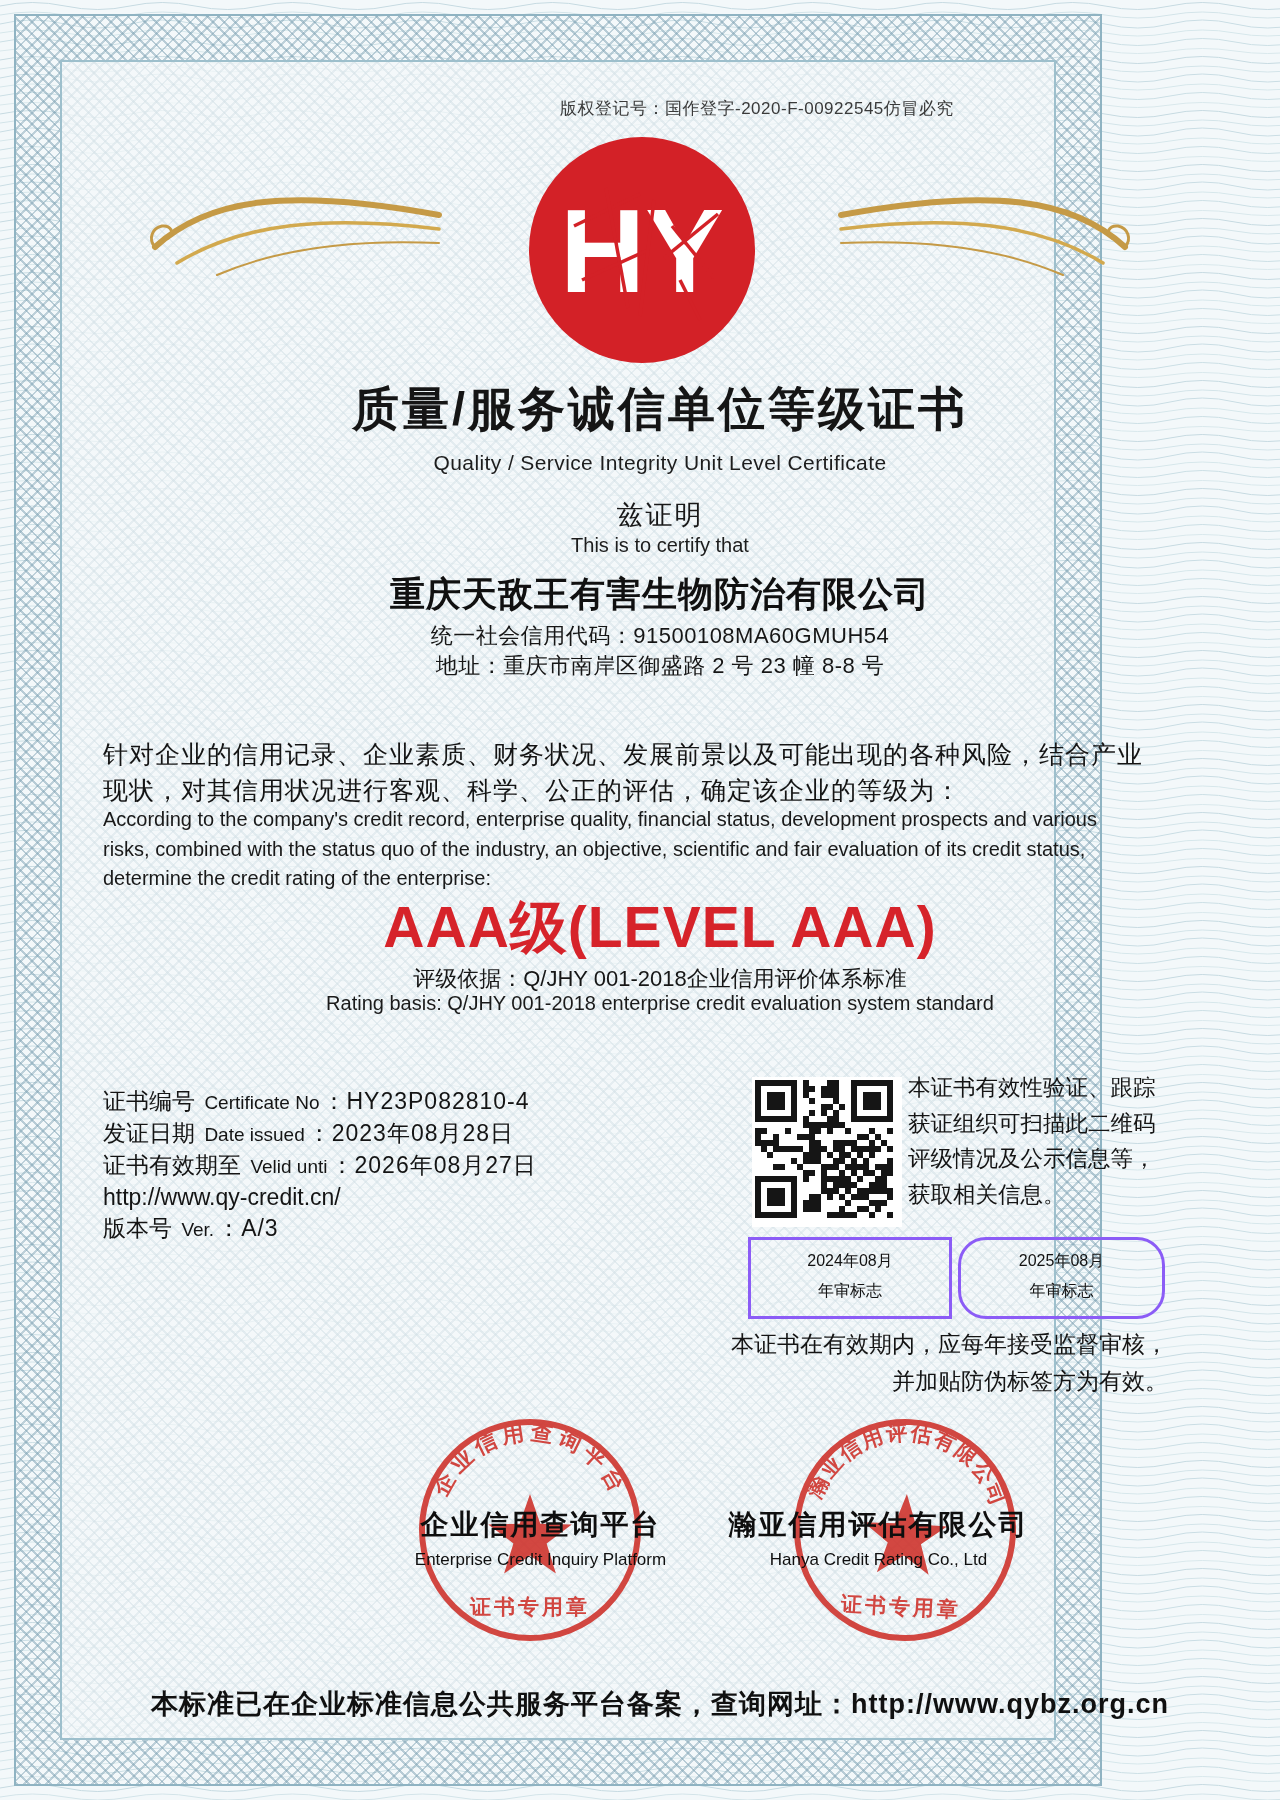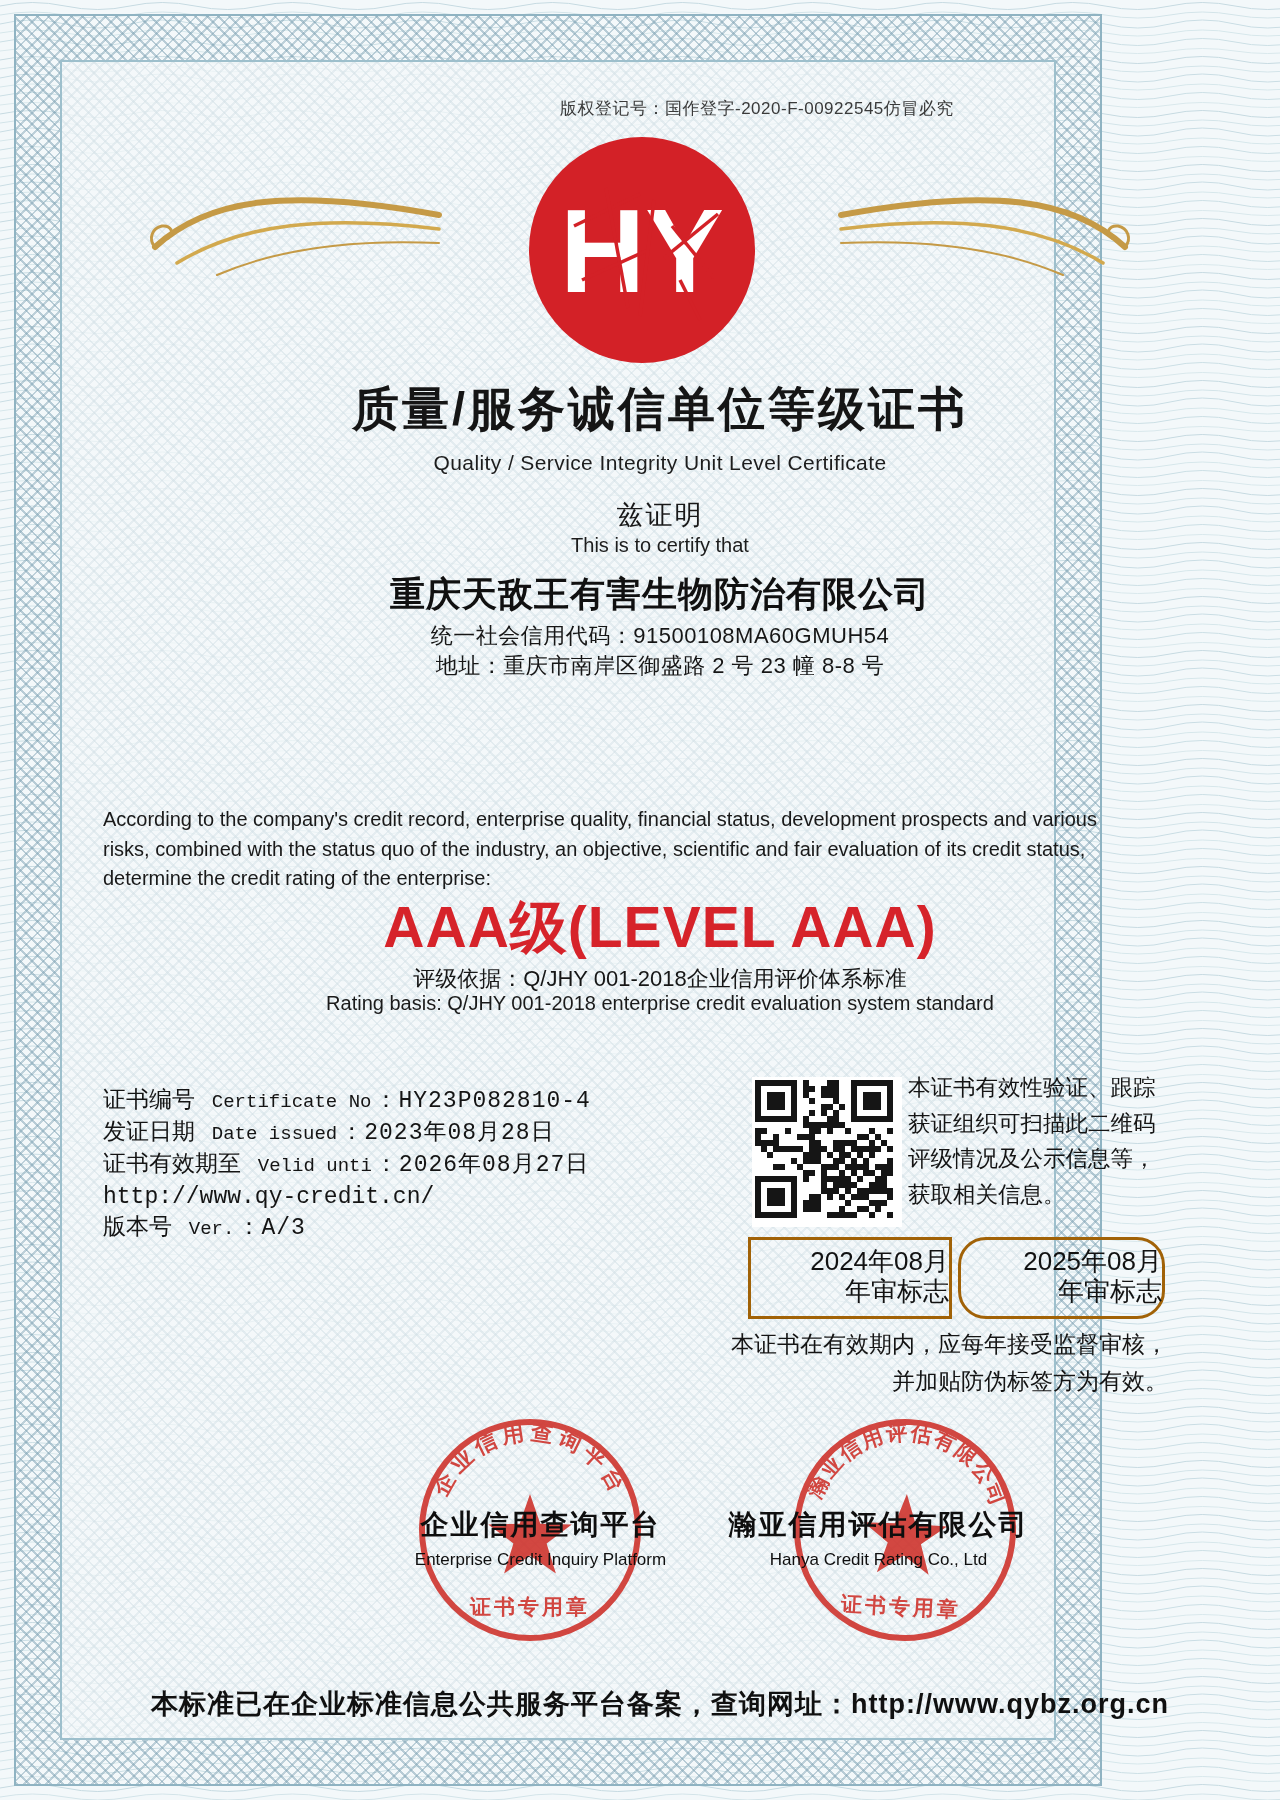--- a/index.html
+++ b/index.html
@@ -25,26 +25,26 @@
   .certify-cn{top:497px;font-size:27px;color:#181818;letter-spacing:2px;}
   .certify-en{top:534px;font-size:20px;color:#1d1d1d;}
   .company{top:571px;font-size:35px;font-weight:800;color:#101010;letter-spacing:1px;}
   .credit-code{top:621px;font-size:22px;color:#161616;letter-spacing:.5px;}
   .address{top:651px;font-size:22px;color:#161616;letter-spacing:.5px;}
   .para-cn{left:103px;top:736px;width:1080px;font-size:25px;line-height:36px;color:#141414;letter-spacing:1px;}
   .para-en{left:103px;top:805px;width:1085px;font-size:20px;line-height:29.5px;color:#191919;}
   .level{top:890px;font-size:57px;font-weight:800;color:#d6232a;letter-spacing:1px;}
   .basis-cn{top:964px;font-size:22px;color:#161616;}
   .basis-en{top:992px;font-size:20px;color:#1a1a1a;}
-  .details{left:103px;top:1086px;font-size:23px;line-height:31px;color:#141414;font-family:Liberation Mono, monospace;}
+  .details{left:103px;top:1086px;font-size:23px;line-height:31px;color:#141414;}
   .d-en{font-size:19px;margin:0 3px;}
   .d-val{letter-spacing:1px;}
   .qr{left:752px;top:1077px;width:150px;height:150px;background:#ffffff;}
   .qr-note{left:908px;top:1070px;width:276px;font-size:22.5px;line-height:35.5px;color:#141414;}
-  .abox{top:1237px;height:70px;border:3px solid #a16207;text-align:right;padding-top:6px;font-size:26px;line-height:30px;color:#121212;}
+  .abox{top:1237px;height:70px;border:3px solid #8b5cf6;text-align:center;padding-top:6px;font-size:16px;line-height:30px;color:#121212;}
   .abox1{left:748px;width:198px;}
   .abox2{left:958px;width:201px;border-radius:28px;}
   .validity-note{left:468px;top:1326px;width:700px;text-align:right;font-size:23px;line-height:37px;color:#141414;}
   .seal{top:1408px;width:245px;height:245px;z-index:4;opacity:.88;}
   .seal1{left:408px;}
   .seal2{left:783px;transform:rotate(3deg);}
   .org{top:1506px;width:345px;text-align:center;z-index:5;color:#0e0e0e;}
   .org1{left:368px;}
   .org2{left:706px;}
   .org-cn{font-size:28px;font-weight:700;letter-spacing:2px;}
@@ -105,20 +105,24 @@
     </svg>
 
     <div class="abs ctr title-cn">质量/服务诚信单位等级证书</div>
     <div class="abs ctr title-en">Quality / Service Integrity Unit Level Certificate</div>
     <div class="abs ctr certify-cn">兹证明</div>
     <div class="abs ctr certify-en">This is to certify that</div>
     <div class="abs ctr company">重庆天敌王有害生物防治有限公司</div>
     <div class="abs ctr credit-code">统一社会信用代码：91500108MA60GMUH54</div>
     <div class="abs ctr address">地址：重庆市南岸区御盛路 2 号 23 幢 8-8 号</div>
 
+    <div class="abs para-cn">
+      <div>针对企业的信用记录、企业素质、财务状况、发展前景以及可能出现的各种风险，结合产业</div>
+      <div>现状，对其信用状况进行客观、科学、公正的评估，确定该企业的等级为：</div>
+    </div>
     <div class="abs para-en">
       <div>According to the company's credit record, enterprise quality, financial status, development prospects and various</div>
       <div>risks, combined with the status quo of the industry, an objective, scientific and fair evaluation of its credit status,</div>
       <div>determine the credit rating of the enterprise:</div>
     </div>
 
     <div class="abs ctr level">AAA级(LEVEL AAA)</div>
     <div class="abs ctr basis-cn">评级依据：Q/JHY 001-2018企业信用评价体系标准</div>
     <div class="abs ctr basis-en">Rating basis: Q/JHY 001-2018 enterprise credit evaluation system standard</div>
 

